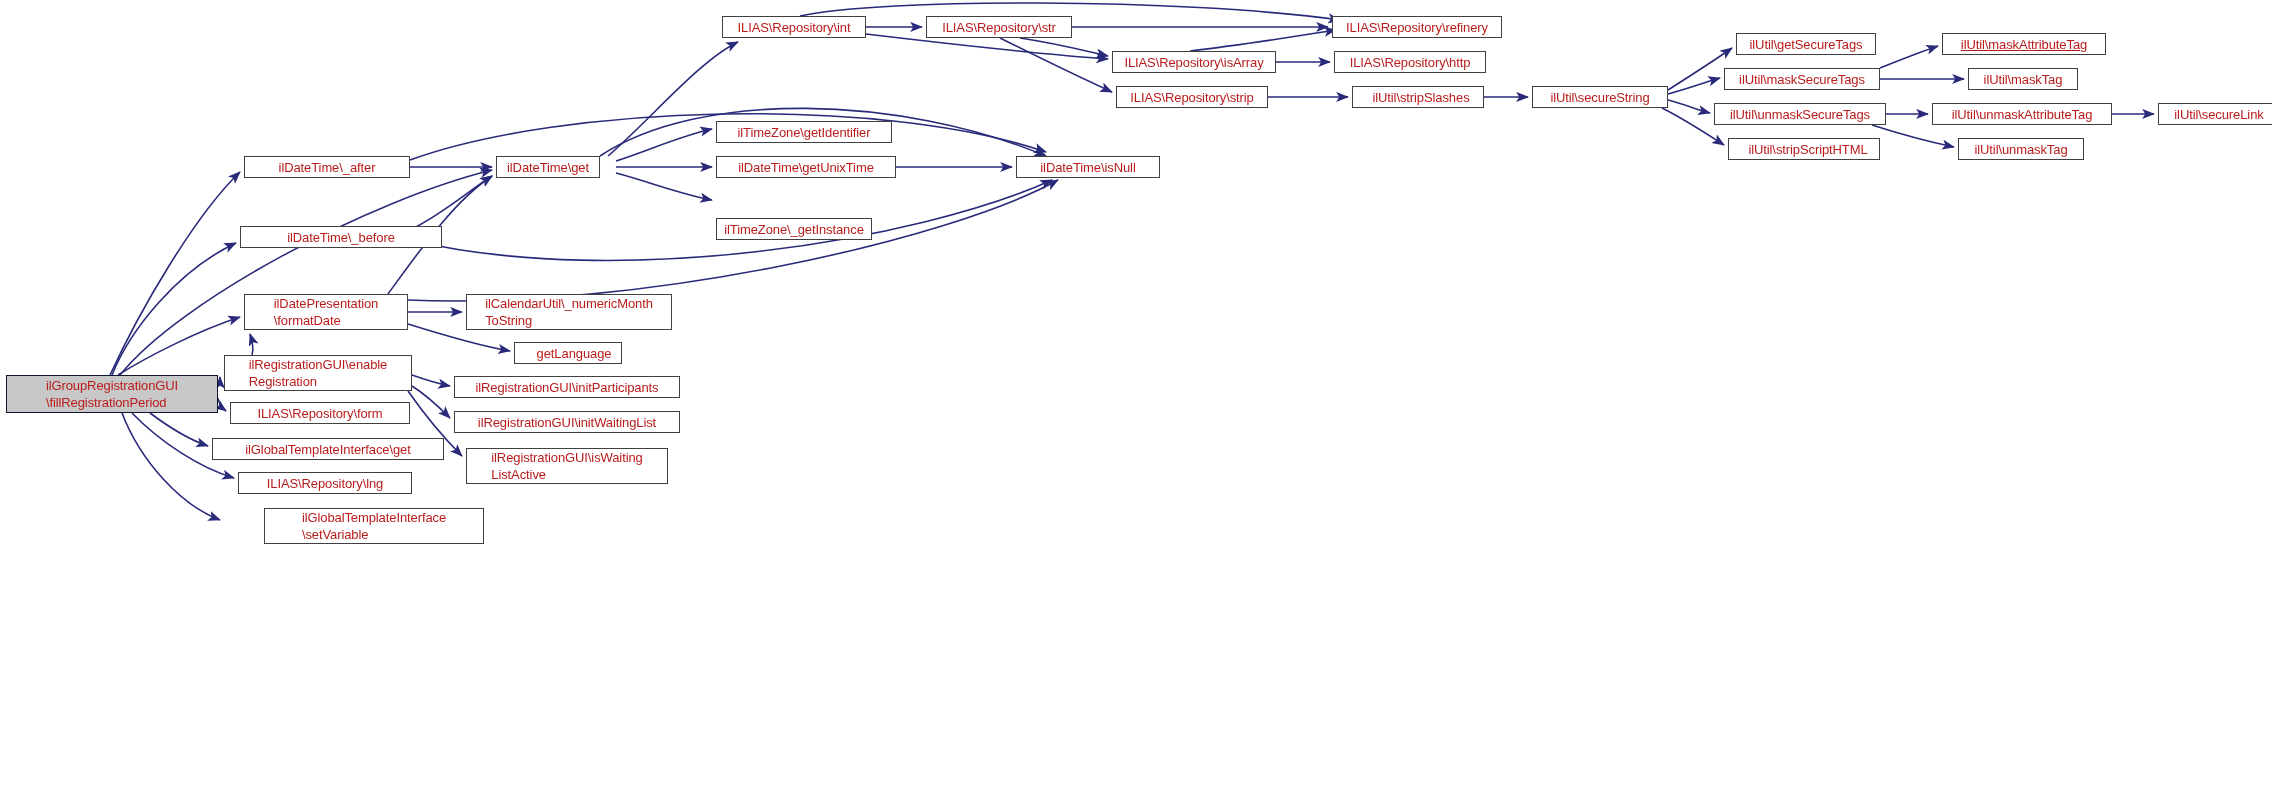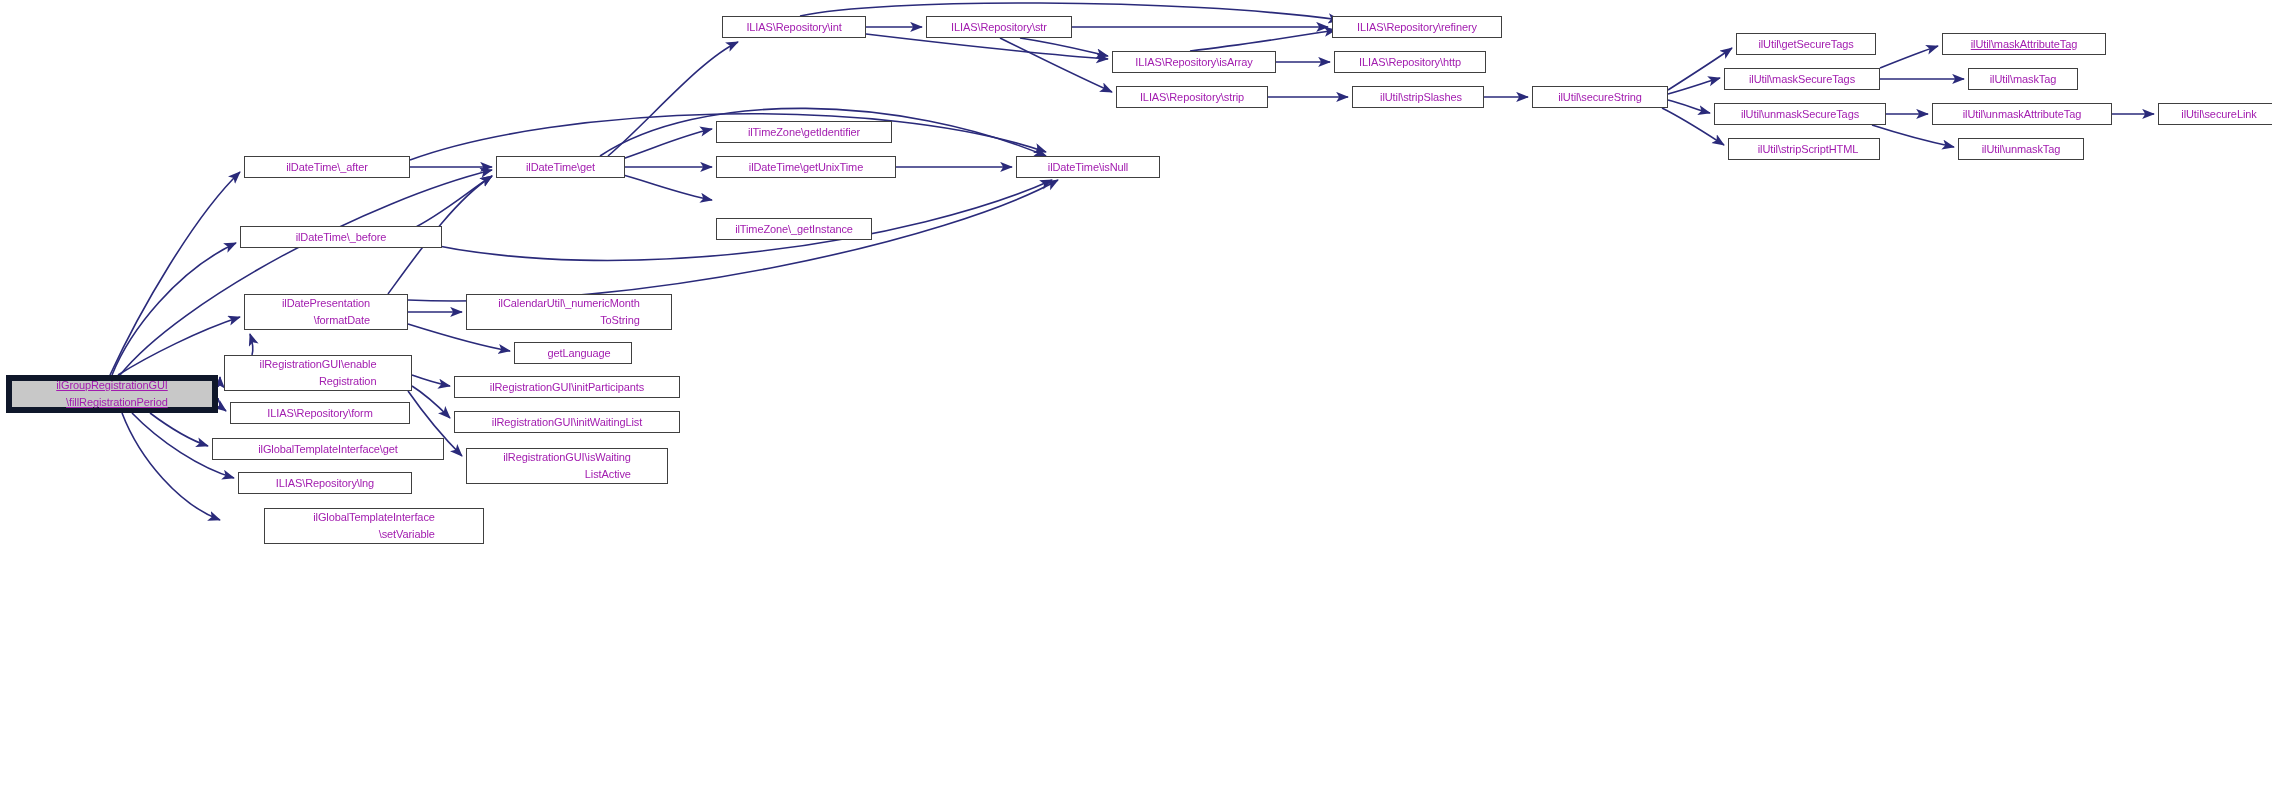--- a/index.html
+++ b/index.html
@@ -19,34 +19,33 @@
     left: 0; top: 0;
     width: 2272px;
     height: 785px;
     pointer-events: none;
   }
   .node {
     position: absolute;
     box-sizing: border-box;
     border: 1px solid #404040;
     background: #ffffff;
-    color: #a21caf;
-    font-size: 11px;
+    color: #b91c1c;
+    font-size: 13px;
     line-height: 17px;
     display: flex;
     align-items: center;
     justify-content: center;
-    text-align: right;
+    text-align: left;
     white-space: pre-line;
     letter-spacing: -0.1px;
   }
   .node.root {
     background: #c8c8c8;
-    border: 6px solid #0f172a;
-    text-decoration: underline;
+    border: 1px solid #0f172a;
   }
 </style>
 </head>
 <body>
 
 <div id="canvas">
   <svg id="edge-layer" viewBox="0 0 2272 785">
     <defs>
       <marker id="arrow" markerWidth="9" markerHeight="9" refX="7.4" refY="3.2" orient="auto" markerUnits="strokeWidth">
         <path d="M0,0 L8,3.2 L0,6.4 L1.9,3.2 z" fill="#2a2a7a"></path>
@@ -108,28 +107,28 @@
       <div class="node" style="left: 240px; top: 226px; width: 202px; height: 22px;">ilDateTime\_before</div>
       <div class="node" style="left: 244px; top: 294px; width: 164px; height: 36px;">ilDatePresentation
 \formatDate</div>
       <div class="node" style="left: 224px; top: 355px; width: 188px; height: 36px;">ilRegistrationGUI\enable
 Registration</div>
       <div class="node" style="left: 230px; top: 402px; width: 180px; height: 22px;">ILIAS\Repository\form</div>
       <div class="node" style="left: 212px; top: 438px; width: 232px; height: 22px;">ilGlobalTemplateInterface\get</div>
       <div class="node" style="left: 238px; top: 472px; width: 174px; height: 22px;">ILIAS\Repository\lng</div>
       <div class="node" style="left: 224px; top: 508px; width: 220px; height: 36px; margin-left: 40px;">ilGlobalTemplateInterface
 \setVariable</div>
-      <div class="node" style="left: 496px; top: 156px; width: 129px; height: 22px;">ilDateTime\get</div>
+      <div class="node" style="left: 496px; top: 156px; width: 104px; height: 22px;">ilDateTime\get</div>
       <div class="node" style="left: 716px; top: 121px; width: 176px; height: 22px;">ilTimeZone\getIdentifier</div>
       <div class="node" style="left: 716px; top: 156px; width: 180px; height: 22px;">ilDateTime\getUnixTime</div>
       <div class="node" style="left: 716px; top: 191px; width: 156px; height: 22px; margin-top: 27px;">ilTimeZone\_getInstance</div>
       <div class="node" style="left: 1016px; top: 156px; width: 144px; height: 22px;">ilDateTime\isNull</div>
       <div class="node" style="left: 466px; top: 294px; width: 206px; height: 36px;">ilCalendarUtil\_numericMonth
 ToString</div>
-      <div class="node" style="left: 514px; top: 342px; width: 118px; height: 22px; padding-left: 12px;">getLanguage</div>
+      <div class="node" style="left: 514px; top: 342px; width: 108px; height: 22px; padding-left: 12px;">getLanguage</div>
       <div class="node" style="left: 454px; top: 376px; width: 226px; height: 22px;">ilRegistrationGUI\initParticipants</div>
       <div class="node" style="left: 454px; top: 411px; width: 226px; height: 22px;">ilRegistrationGUI\initWaitingList</div>
       <div class="node" style="left: 466px; top: 448px; width: 202px; height: 36px;">ilRegistrationGUI\isWaiting
 ListActive</div>
       <div class="node" style="left: 722px; top: 16px; width: 144px; height: 22px;">ILIAS\Repository\int</div>
       <div class="node" style="left: 926px; top: 16px; width: 146px; height: 22px;">ILIAS\Repository\str</div>
       <div class="node" style="left: 1332px; top: 16px; width: 170px; height: 22px;">ILIAS\Repository\refinery</div>
       <div class="node" style="left: 1112px; top: 51px; width: 164px; height: 22px;">ILIAS\Repository\isArray</div>
       <div class="node" style="left: 1334px; top: 51px; width: 152px; height: 22px;">ILIAS\Repository\http</div>
       <div class="node" style="left: 1116px; top: 86px; width: 152px; height: 22px;">ILIAS\Repository\strip</div>

